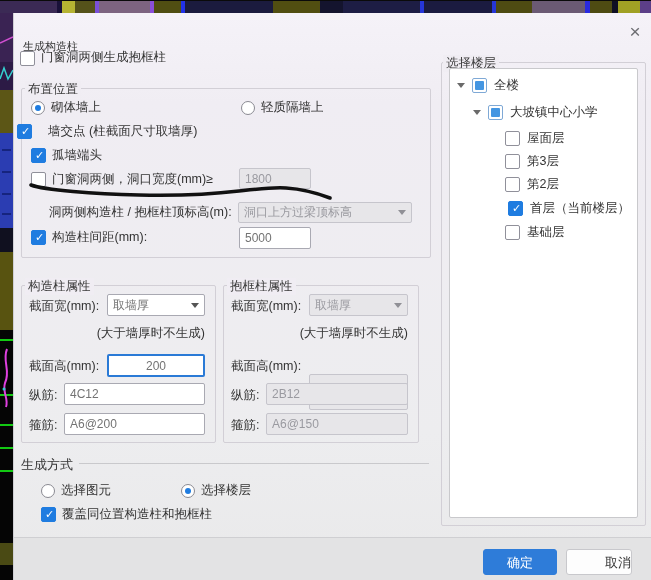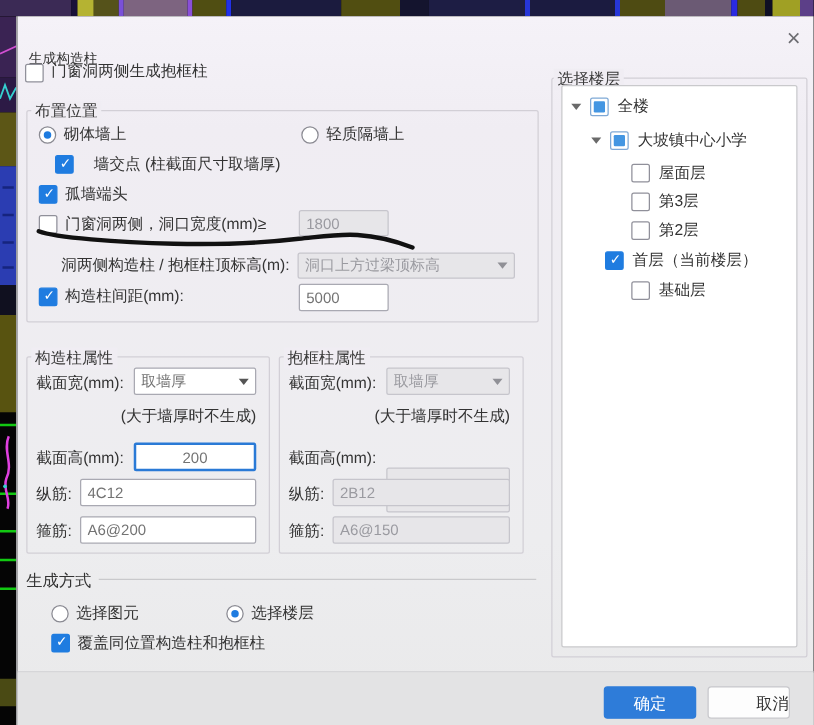--- a/index.html
+++ b/index.html
@@ -162,21 +162,21 @@
 
   <div class="row" style="left:17px; top:86px;">
     <span class="radio sel"></span>
     <span class="lbl">砌体墙上</span>
   </div>
   <div class="row" style="left:227px; top:86px;">
     <span class="radio"></span>
     <span class="lbl">轻质隔墙上</span>
   </div>
 
-  <div class="row" style="left:30px; top:110px;gap:16px;">
+  <div class="row" style="left:3px; top:110px;gap:16px;">
     <span class="cb checked"></span>
     <span class="lbl">墙交点 (柱截面尺寸取墙厚)</span>
   </div>
 
   <div class="row" style="left:17px; top:134px;">
     <span class="cb checked"></span>
     <span class="lbl">孤墙端头</span>
   </div>
 
   <div class="row" style="left:17px; top:158px;">
@@ -270,21 +270,21 @@
     <span class="tlabel">屋面层</span>
   </div>
   <div class="trow" style="left:491px; top:140px;">
     <span class="cb"></span>
     <span class="tlabel">第3层</span>
   </div>
   <div class="trow" style="left:491px; top:163px;">
     <span class="cb"></span>
     <span class="tlabel">第2层</span>
   </div>
-  <div class="trow" style="left:470px; top:187px;text-align:center;">
+  <div class="trow" style="left:494px; top:187px;text-align:center;">
     <span class="cb checked"></span>
     <span class="tlabel">首层（当前楼层）</span>
   </div>
   <div class="trow" style="left:491px; top:211px;">
     <span class="cb"></span>
     <span class="tlabel">基础层</span>
   </div>
 
   <div class="footer-divider"></div>
   <div class="footer"></div>

